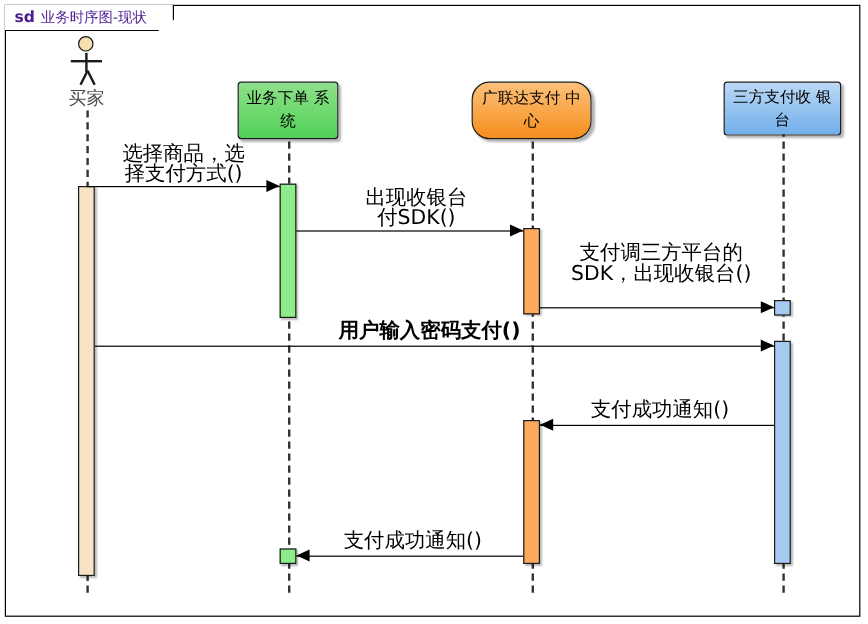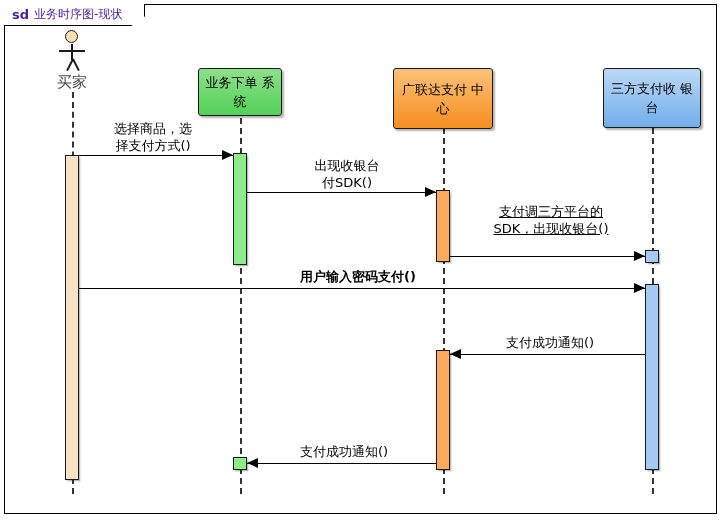--- a/index.html
+++ b/index.html
@@ -180,21 +180,21 @@
     border-bottom: 5px solid transparent;
   }
   .arrow-right {
     border-left: 11px solid #000000;
   }
   .arrow-left {
     border-right: 11px solid #000000;
   }
   .msg-label {
     position: absolute;
-    font-size: 13px;
+    font-size: 17px;
     line-height: 17px;
     color: #000000;
     text-align: center;
     white-space: pre-line;
     transform: translateX(-50%);
   }
 </style>
 </head>
 <body>
 
@@ -219,26 +219,26 @@
     <div class="actor-leg-l"></div>
     <div class="actor-leg-r"></div>
     <div class="actor-label">买家</div>
   </div>
 
   <div class="part-box part-green" style="left:198px; top:32px; width:84px; height:48px;">
     <span>业务下单
 系统</span>
   </div>
 
-  <div class="part-box part-orange" style="left:393px; top:32px; width:100px; height:61px;">
+  <div class="part-box part-orange" style="left:393px; top:32px; width:100px; height:48px;border-radius:15px;">
     <span>广联达支付
 中心</span>
   </div>
 
-  <div class="part-box part-blue" style="left:603px; top:32px; width:98px; height:60px;">
+  <div class="part-box part-blue" style="left:603px; top:32px; width:98px; height:45px;">
     <span>三方支付收
 银台</span>
   </div>
 
   <div class="act act-tan" style="left:65px;  top:155px; height:325px;"></div>
   <div class="act act-green" style="left:233px; top:153px; height:112px;"></div>
   <div class="act act-green" style="left:233px; top:457px; height:13px;"></div>
   <div class="act act-orange" style="left:436px; top:190px; height:72px;"></div>
   <div class="act act-orange" style="left:436px; top:350px; height:120px;"></div>
   <div class="act act-blue" style="left:645px; top:250px; height:13px;"></div>
@@ -249,21 +249,21 @@
   <div class="msg-label" style="left:153px; top:120px; width:150px;">选择商品，选
 择支付方式()</div>
 
   <div class="msg-line" style="left:247px; top:192px; width:189px;"></div>
   <div class="arrow arrow-right" style="left:425px; top:187px;"></div>
   <div class="msg-label" style="left:347px; top:157px; width:170px;">出现收银台
 付SDK()</div>
 
   <div class="msg-line" style="left:450px; top:256px; width:195px;"></div>
   <div class="arrow arrow-right" style="left:634px; top:251px;"></div>
-  <div class="msg-label" style="left:551px; top:203px; width:220px;text-decoration:underline;">支付调三方平台的
+  <div class="msg-label" style="left:551px; top:203px; width:220px;">支付调三方平台的
 SDK，出现收银台()</div>
 
   <div class="msg-line" style="left:79px; top:288px; width:566px;"></div>
   <div class="arrow arrow-right" style="left:634px; top:283px;"></div>
   <div class="msg-label" style="left:358px; top:268px; width:220px;font-weight:bold;">用户输入密码支付()</div>
 
   <div class="msg-line" style="left:450px; top:354px; width:195px;"></div>
   <div class="arrow arrow-left" style="left:450px; top:349px;"></div>
   <div class="msg-label" style="left:550px; top:334px; width:200px;">支付成功通知()</div>
 

